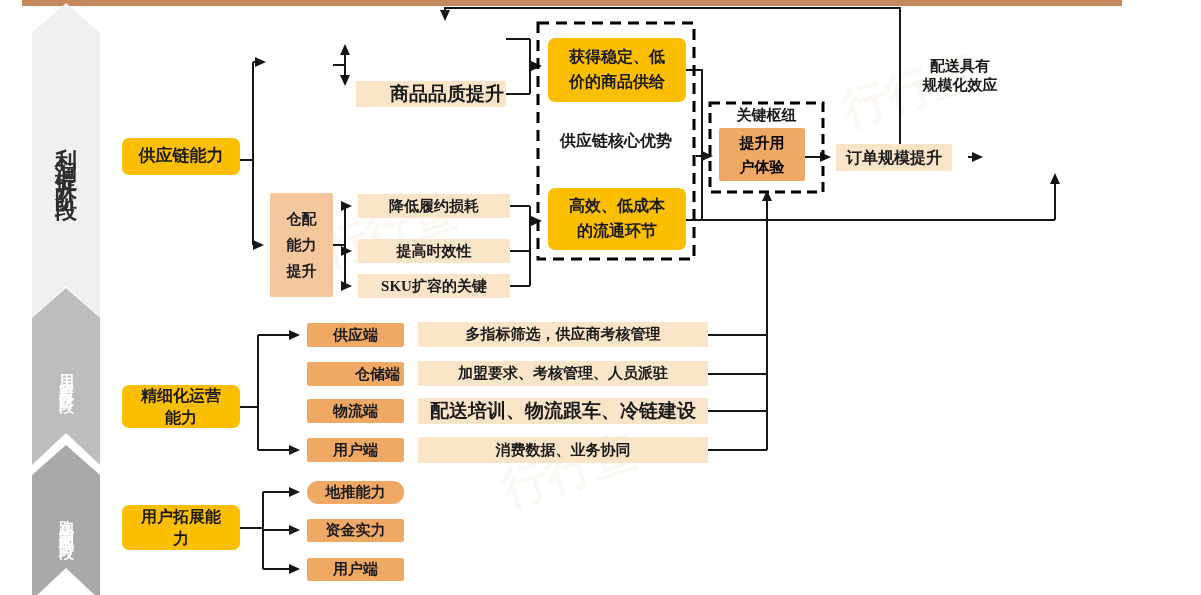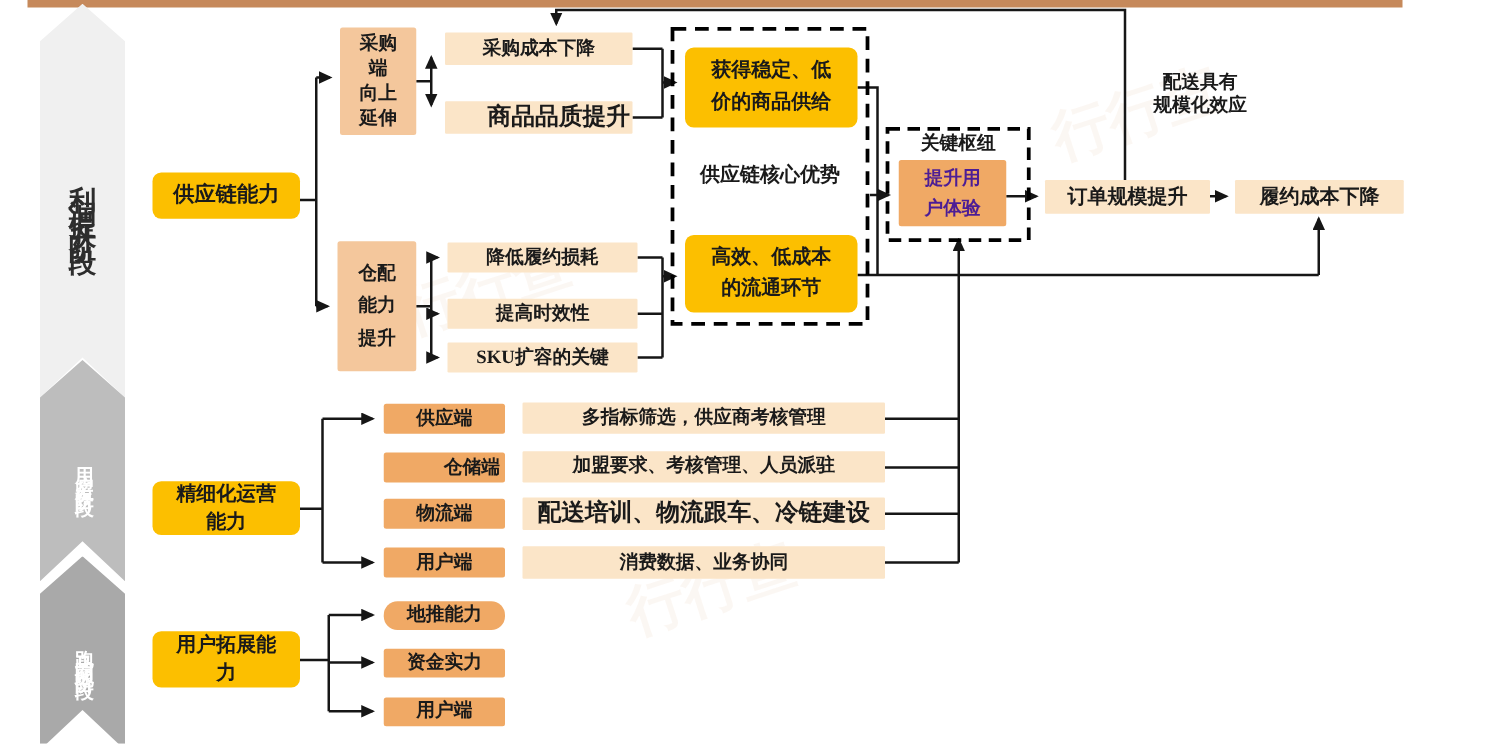--- a/index.html
+++ b/index.html
@@ -99,47 +99,41 @@
       <path d="M263 530 H298" marker-end="url(#ah)"></path>
       <path d="M263 569 H298" marker-end="url(#ah)"></path>
     </g>
 
     <rect x="538" y="23" width="156" height="236" fill="none" stroke="#000" stroke-width="3" stroke-dasharray="11 7"></rect>
     <rect x="710" y="103" width="113" height="89" fill="none" stroke="#000" stroke-width="3" stroke-dasharray="10 6"></rect>
   </svg>
 
   <div class="abs box yellow node" style="left:122px;top:138px;width:118px;height:37px;font-size:17px;">供应链能力</div>
 
-  <div class="abs box peach node" style="left:272px;top:22px;width:61px;height:86px;font-size:15px;">采购
-端
-向上
-延伸</div>
   <div class="abs box peach node" style="left:270px;top:193px;width:63px;height:104px;font-size:15px;line-height:1.75;">仓配
 能力
 提升</div>
 
-  <div class="abs box light node" style="left:356px;top:26px;width:150px;height:26px;font-size:15px;">采购成本下降</div>
   <div class="abs box light node" style="left:356px;top:81px;width:150px;height:26px;font-size:19px;padding-left:32px;">商品品质提升</div>
 
   <div class="abs box light node" style="left:358px;top:194px;width:152px;height:24px;font-size:15px;">降低履约损耗</div>
   <div class="abs box light node" style="left:358px;top:239px;width:152px;height:24px;font-size:15px;">提高时效性</div>
   <div class="abs box light node" style="left:358px;top:274px;width:152px;height:24px;font-size:15px;">SKU扩容的关键</div>
 
   <div class="abs box yellow node" style="left:548px;top:38px;width:138px;height:64px;font-size:16px;line-height:1.55;">获得稳定、低
 价的商品供给</div>
   <div class="abs box lbl node" style="left:538px;top:131px;width:156px;height:20px;font-size:16px;">供应链核心优势</div>
   <div class="abs box yellow node" style="left:548px;top:188px;width:138px;height:62px;font-size:16px;line-height:1.55;">高效、低成本
 的流通环节</div>
 
   <div class="abs box lbl node" style="left:710px;top:106px;width:113px;height:18px;font-size:15px;">关键枢纽</div>
-  <div class="abs box orange node" style="left:719px;top:128px;width:86px;height:53px;font-size:15px;color:#4c1d95;line-height:1.6;">提升用
+  <div class="abs box orange node" style="left:719px;top:128px;width:86px;height:53px;font-size:15px;color:#000000;line-height:1.6;">提升用
 户体验</div>
 
-  <div class="abs box light node" style="left:836px;top:144px;width:132px;height:27px;font-size:16px;">订单规模提升</div>
-  <div class="abs box light node" style="left:988px;top:144px;width:135px;height:27px;font-size:16px;">履约成本下降</div>
+  <div class="abs box light node" style="left:836px;top:144px;width:116px;height:27px;font-size:16px;">订单规模提升</div>
 
   <div class="abs box lbl node" style="left:890px;top:55px;width:140px;height:42px;font-size:15px;line-height:1.3;">配送具有
 规模化效应</div>
 
   <div class="abs box yellow node" style="left:122px;top:385px;width:118px;height:43px;font-size:16px;">精细化运营
 能力</div>
 
   <div class="abs box orange node" style="left:307px;top:323px;width:97px;height:24px;font-size:15px;">供应端</div>
   <div class="abs box orange node" style="left:307px;top:362px;width:97px;height:24px;font-size:15px;padding-left:44px;">仓储端</div>
   <div class="abs box orange node" style="left:307px;top:399px;width:97px;height:24px;font-size:15px;">物流端</div>

